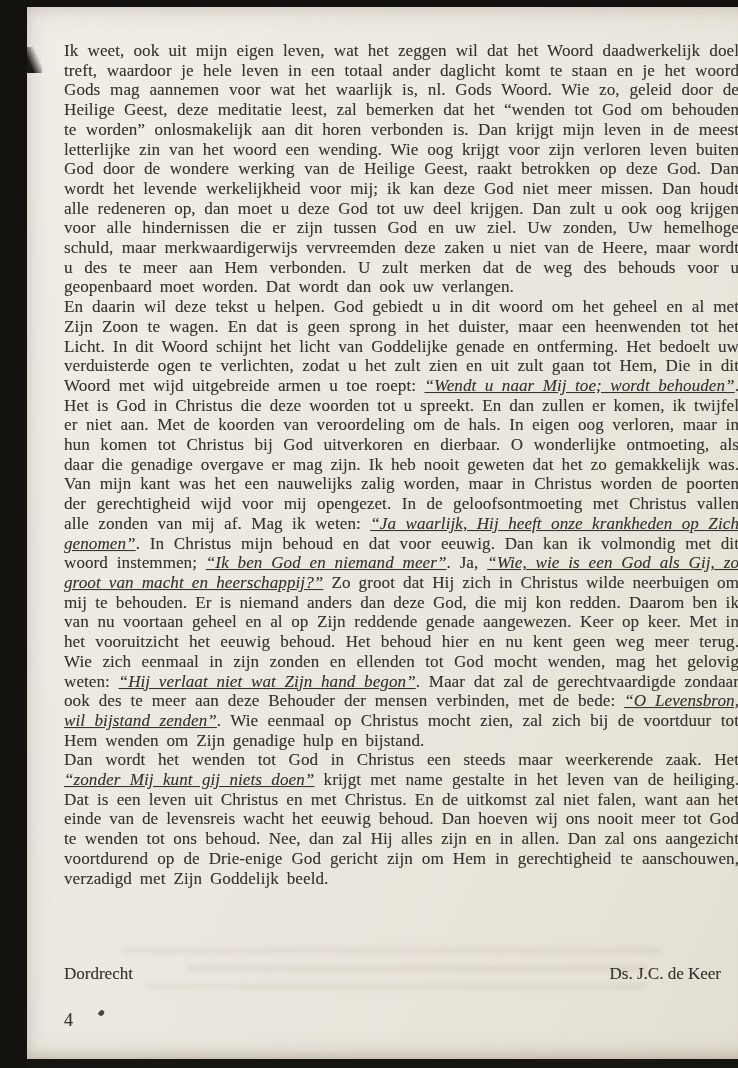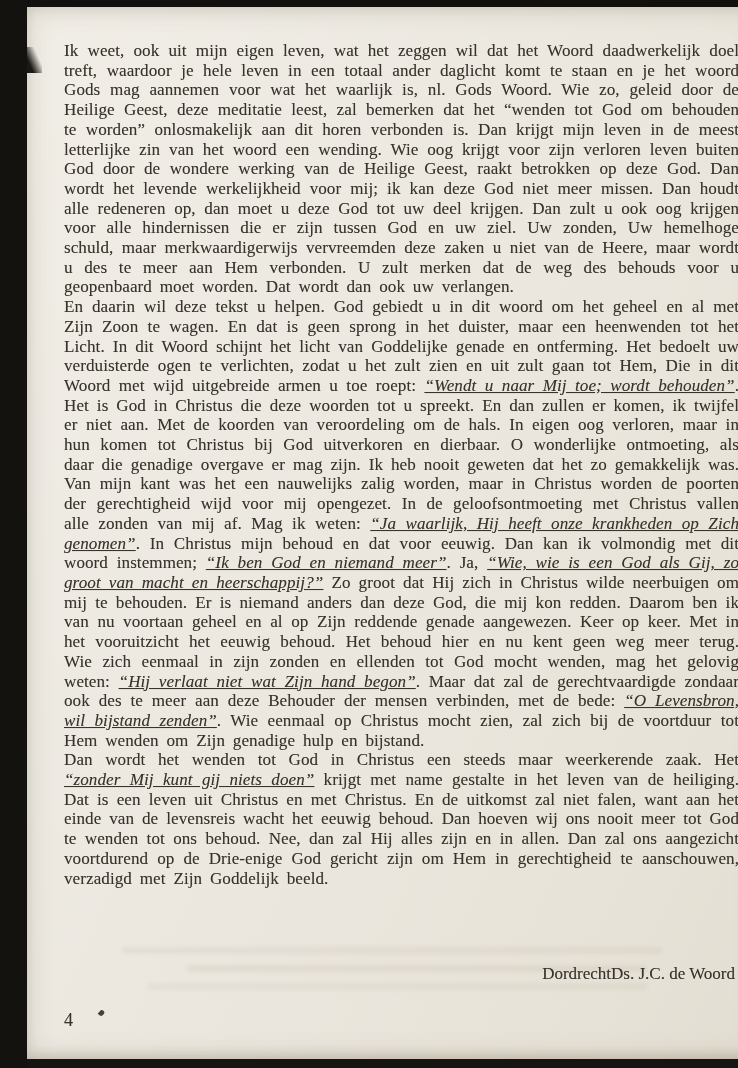--- a/index.html
+++ b/index.html
@@ -37,23 +37,23 @@
     line-height: 19.7px;
     text-align: justify;
     word-spacing: 3.5px;
     letter-spacing: 0.1px;
     text-shadow: 0.2px 0.2px 0.3px rgba(60, 54, 45, 0.35);
   }
   .para { margin: 0; }
   .it { font-style: italic; text-decoration: underline; }
   .sig-row {
     position: absolute;
-    top: 957px; left: 37px; right: 26px;
+    top: 957px; left: 37px; right: 40px;
     display: flex;
-    justify-content: flex-end;
+    justify-content: space-between;
     color: #37322b;
     font-size: 17px;
     text-shadow: 0.2px 0.2px 0.3px rgba(60, 54, 45, 0.35);
   }
   .pagenum {
     position: absolute;
     top: 1003px; left: 37px;
     color: #37322b;
     font-size: 18px;
     text-shadow: 0.2px 0.2px 0.3px rgba(60, 54, 45, 0.35);
@@ -87,19 +87,19 @@
     <div class="edge-notch"></div>
 
     <div class="body-text">
         <p class="para"><span>Ik weet, ook uit mijn eigen leven, wat het zeggen wil dat het Woord daadwerkelijk doel treft, waardoor je hele leven in een totaal ander daglicht komt te staan en je het woord Gods mag aannemen voor wat het waarlijk is, nl. Gods Woord. Wie zo, geleid door de Heilige Geest, deze meditatie leest, zal bemerken dat het “wenden tot God om behouden te worden” onlosmakelijk aan dit horen verbonden is. Dan krijgt mijn leven in de meest letterlijke zin van het woord een wending. Wie oog krijgt voor zijn verloren leven buiten God door de wondere werking van de Heilige Geest, raakt betrokken op deze God. Dan wordt het levende werkelijkheid voor mij; ik kan deze God niet meer missen. Dan houdt alle redeneren op, dan moet u deze God tot uw deel krijgen. Dan zult u ook oog krijgen voor alle hindernissen die er zijn tussen God en uw ziel. Uw zonden, Uw hemelhoge schuld, maar merkwaardigerwijs vervreemden deze zaken u niet van de Heere, maar wordt u des te meer aan Hem verbonden. U zult merken dat de weg des behouds voor u geopenbaard moet worden. Dat wordt dan ook uw verlangen.</span></p>
         <p class="para"><span>En daarin wil deze tekst u helpen. God gebiedt u in dit woord om het geheel en al met Zijn Zoon te wagen. En dat is geen sprong in het duister, maar een heenwenden tot het Licht. In dit Woord schijnt het licht van Goddelijke genade en ontferming. Het bedoelt uw verduisterde ogen te verlichten, zodat u het zult zien en uit zult gaan tot Hem, Die in dit Woord met wijd uitgebreide armen u toe roept: </span><span class="it">“Wendt u naar Mij toe; wordt behouden”</span><span>. Het is God in Christus die deze woorden tot u spreekt. En dan zullen er komen, ik twijfel er niet aan. Met de koorden van veroordeling om de hals. In eigen oog verloren, maar in hun komen tot Christus bij God uitverkoren en dierbaar. O wonderlijke ontmoeting, als daar die genadige overgave er mag zijn. Ik heb nooit geweten dat het zo gemakkelijk was. Van mijn kant was het een nauwelijks zalig worden, maar in Christus worden de poorten der gerechtigheid wijd voor mij opengezet. In de geloofsontmoeting met Christus vallen alle zonden van mij af. Mag ik weten: </span><span class="it">“Ja waarlijk, Hij heeft onze krankheden op Zich genomen”</span><span>. In Christus mijn behoud en dat voor eeuwig. Dan kan ik volmondig met dit woord instemmen; </span><span class="it">“Ik ben God en niemand meer”</span><span>. Ja, </span><span class="it">“Wie, wie is een God als Gij, zo groot van macht en heerschappij?”</span><span> Zo groot dat Hij zich in Christus wilde neerbuigen om mij te behouden. Er is niemand anders dan deze God, die mij kon redden. Daarom ben ik van nu voortaan geheel en al op Zijn reddende genade aangewezen. Keer op keer. Met in het vooruitzicht het eeuwig behoud. Het behoud hier en nu kent geen weg meer terug. Wie zich eenmaal in zijn zonden en ellenden tot God mocht wenden, mag het gelovig weten: </span><span class="it">“Hij verlaat niet wat Zijn hand begon”</span><span>. Maar dat zal de gerechtvaardigde zondaar ook des te meer aan deze Behouder der mensen verbinden, met de bede: </span><span class="it">“O Levensbron, wil bijstand zenden”</span><span>. Wie eenmaal op Christus mocht zien, zal zich bij de voortduur tot Hem wenden om Zijn genadige hulp en bijstand.</span></p>
         <p class="para"><span>Dan wordt het wenden tot God in Christus een steeds maar weerkerende zaak. Het </span><span class="it">“zonder Mij kunt gij niets doen”</span><span> krijgt met name gestalte in het leven van de heiliging. Dat is een leven uit Christus en met Christus. En de uitkomst zal niet falen, want aan het einde van de levensreis wacht het eeuwig behoud. Dan hoeven wij ons nooit meer tot God te wenden tot ons behoud. Nee, dan zal Hij alles zijn en in allen. Dan zal ons aangezicht voortdurend op de Drie-enige God gericht zijn om Hem in gerechtigheid te aanschouwen, verzadigd met Zijn Goddelijk beeld.</span></p>
       </div>
 
     <div class="sig-row">
       <span>Dordrecht</span>
-      <span>Ds. J.C. de Woord</span>
+      <span>Ds. J.C. de Keer</span>
     </div>
 
     <div class="ink-speck"></div>
     <div class="pagenum">4</div>
   </div>
 </div>
 
 </body></html>

